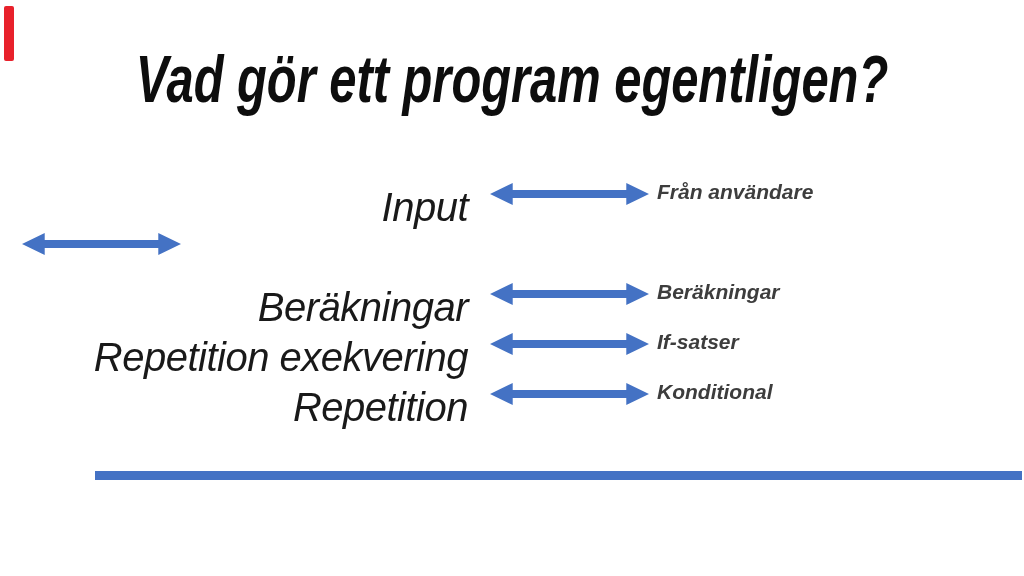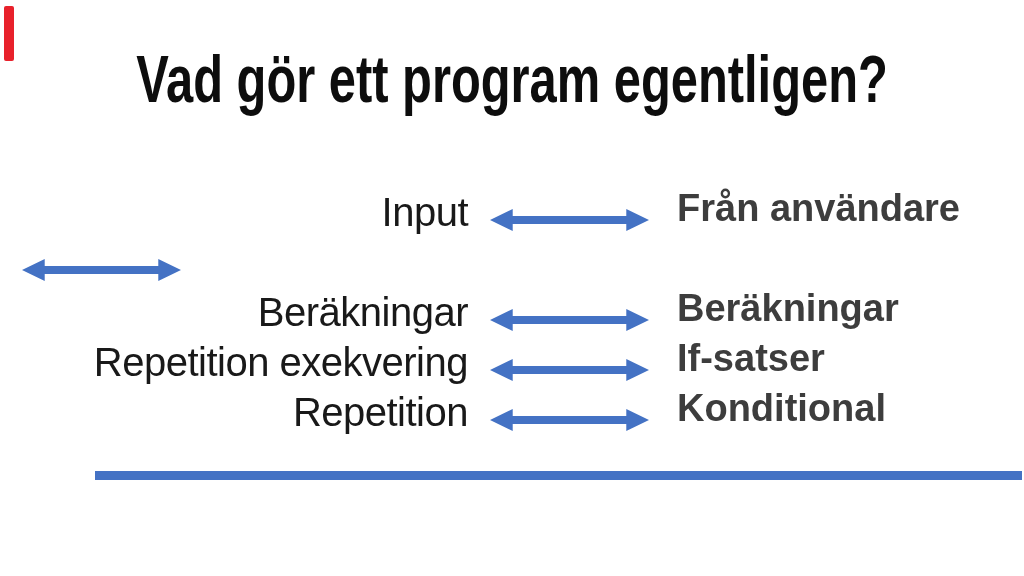--- a/index.html
+++ b/index.html
@@ -7,20 +7,21 @@
     padding: 0;
     background: #ffffff;
   }
   .slide {
     position: relative;
     width: 1024px;
     height: 484px;
     background: var(--background, #ffffff);
     overflow: hidden;
     font-family: "Liberation Sans", sans-serif;
+    font-style: italic;
   }
   .red-accent-bar {
     position: absolute;
     left: 4px;
     top: 6px;
     width: 10px;
     height: 55px;
     border-radius: 2px;
     background: var(--marker-red, #e8212b);
   }
@@ -42,21 +43,21 @@
     position: absolute;
     top: 182px;
     left: 0;
     width: 1024px;
     display: flex;
     flex-direction: column;
   }
   .map-row {
     height: 50px;
     display: flex;
-    align-items: flex-end;
+    align-items: flex-start;
   }
   .left-term {
     width: 468px;
     flex: none;
     text-align: right;
     font-size: 40px;
     font-weight: 300;
     letter-spacing: -0.5px;
     color: var(--left-text, #191919);
     white-space: nowrap;
@@ -68,22 +69,22 @@
     width: 159px;
     height: 24px;
     color: var(--arrow-blue, #4472c4);
   }
   .arrow-wrap svg {
     display: block;
     width: 159px;
     height: 24px;
   }
   .right-term {
-    margin-left: 28px;
-    font-size: 38px;
+    margin-left: 8px;
+    font-size: 21px;
     font-weight: 700;
     color: var(--right-text, #3d3d3d);
     white-space: nowrap;
     transform: translateY(-2px);
   }
   .bottom-progress-track {
     position: absolute;
     left: 0;
     bottom: 4px;
     width: 1024px;

